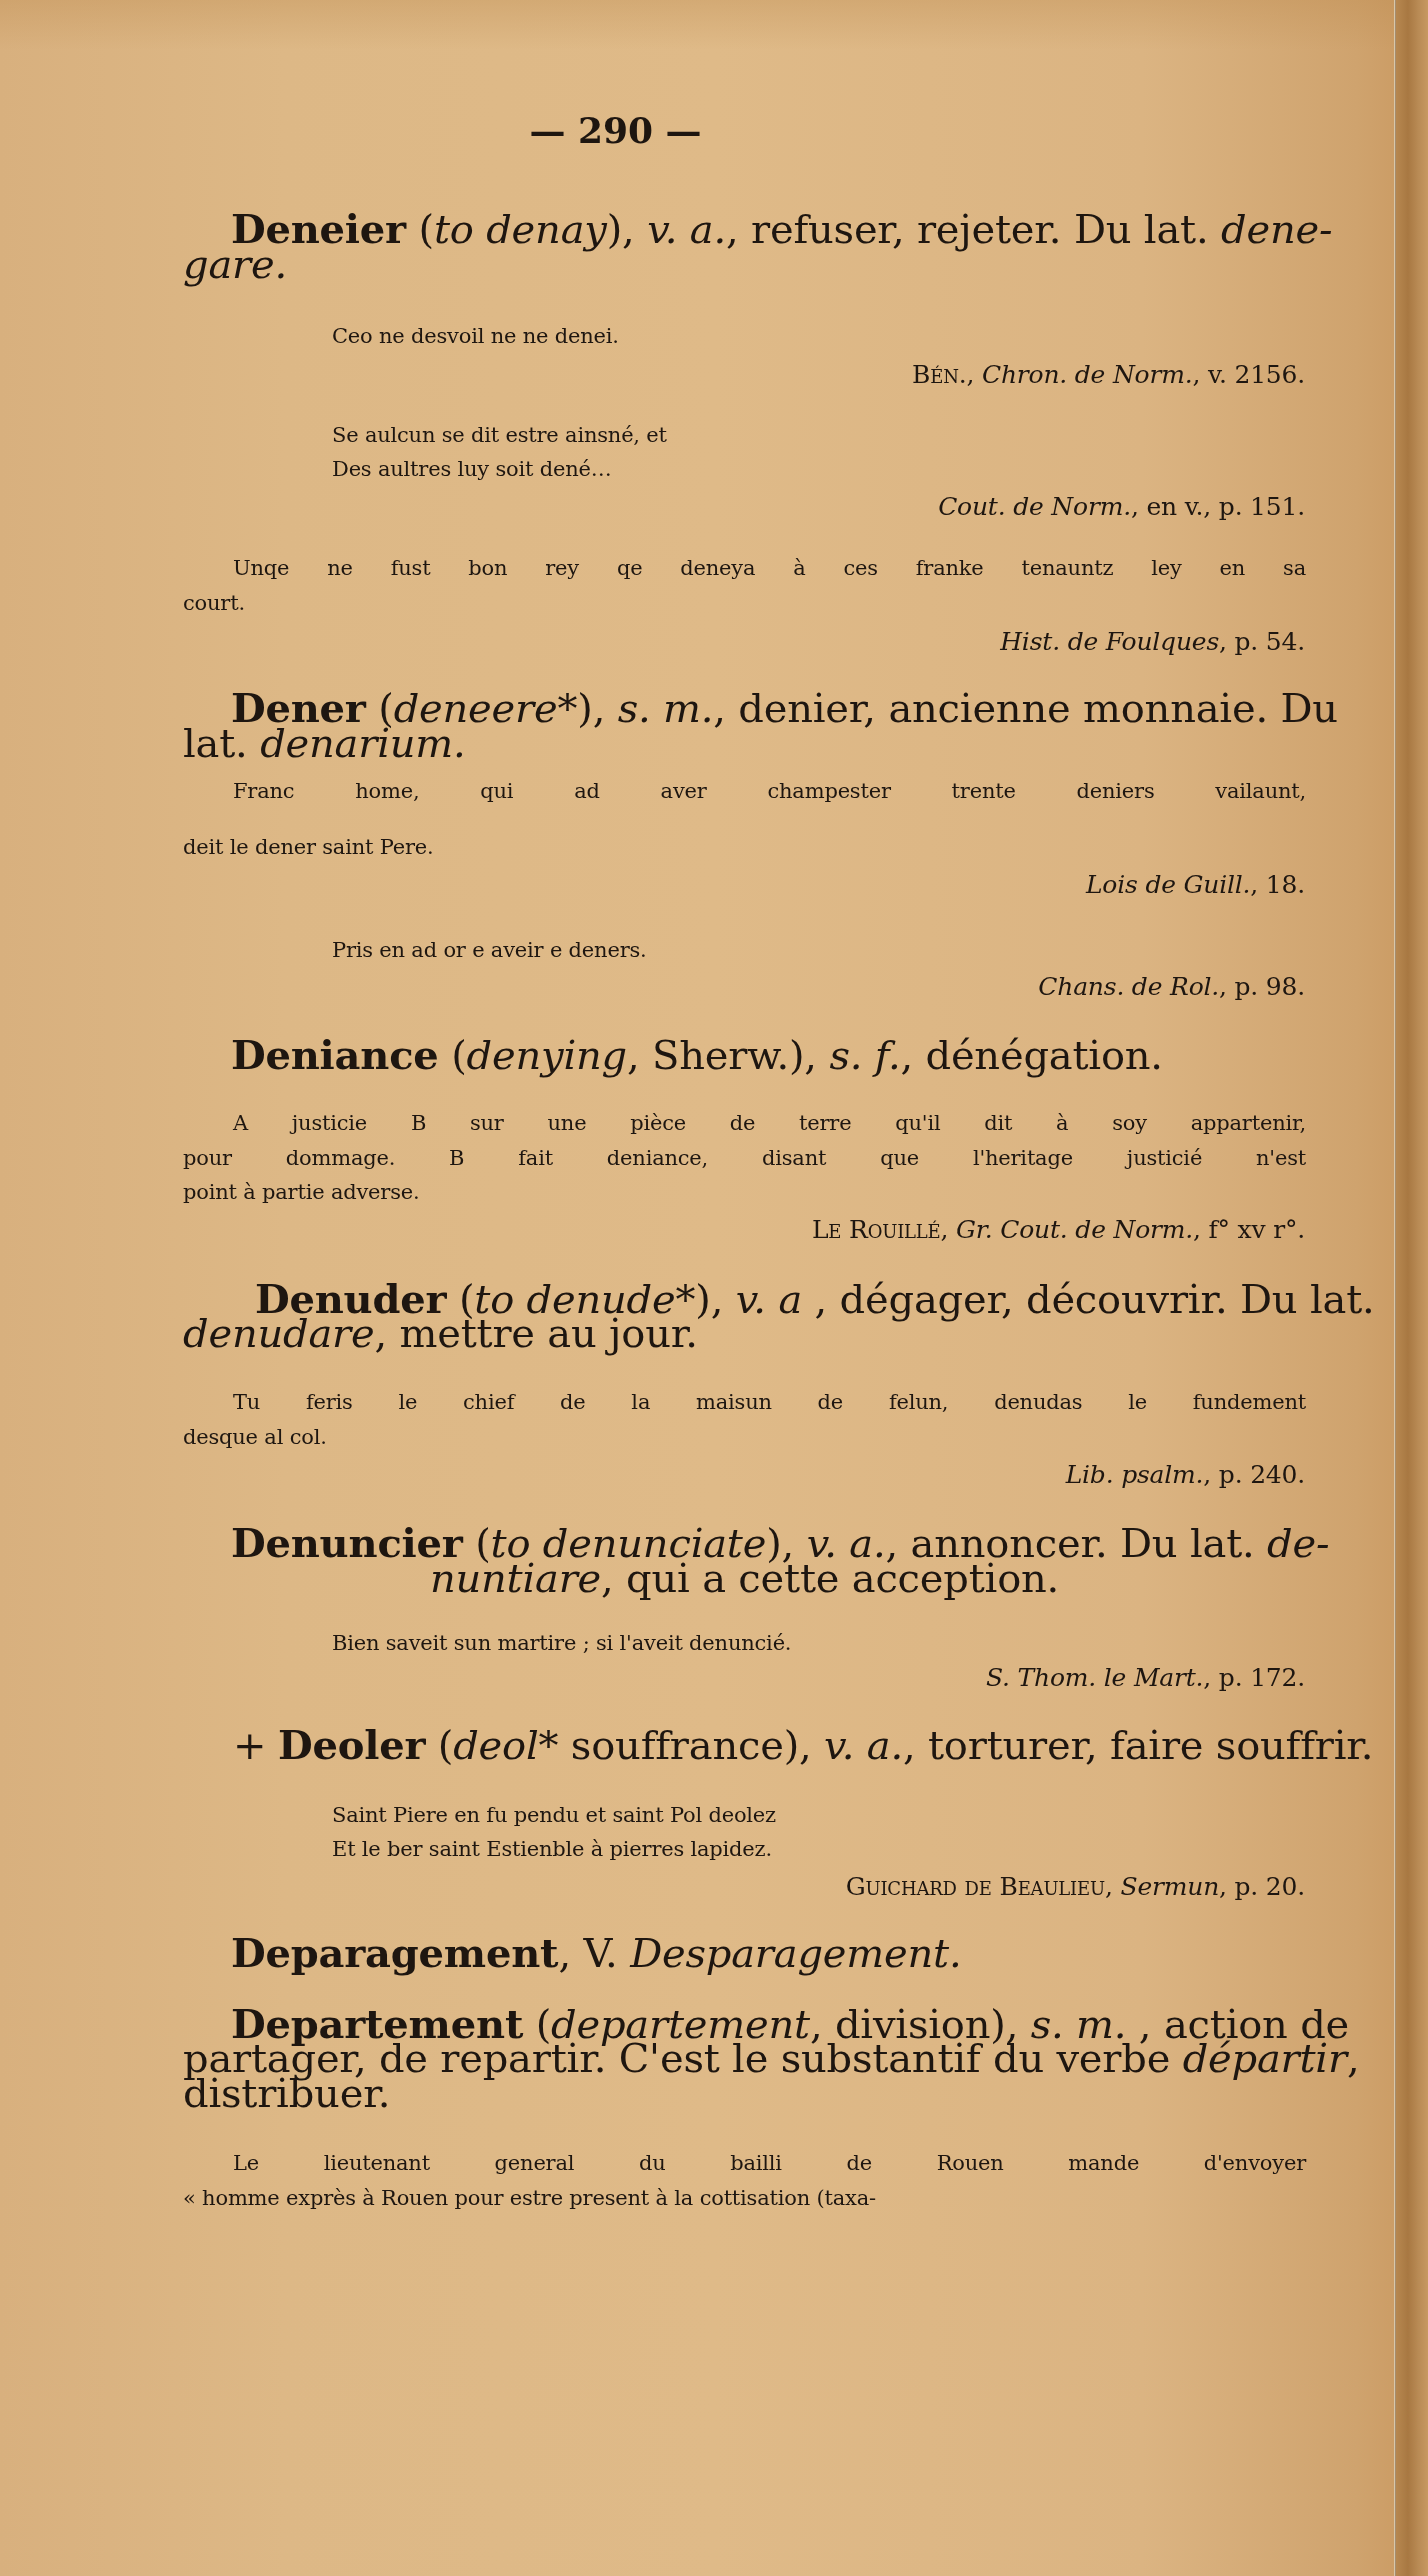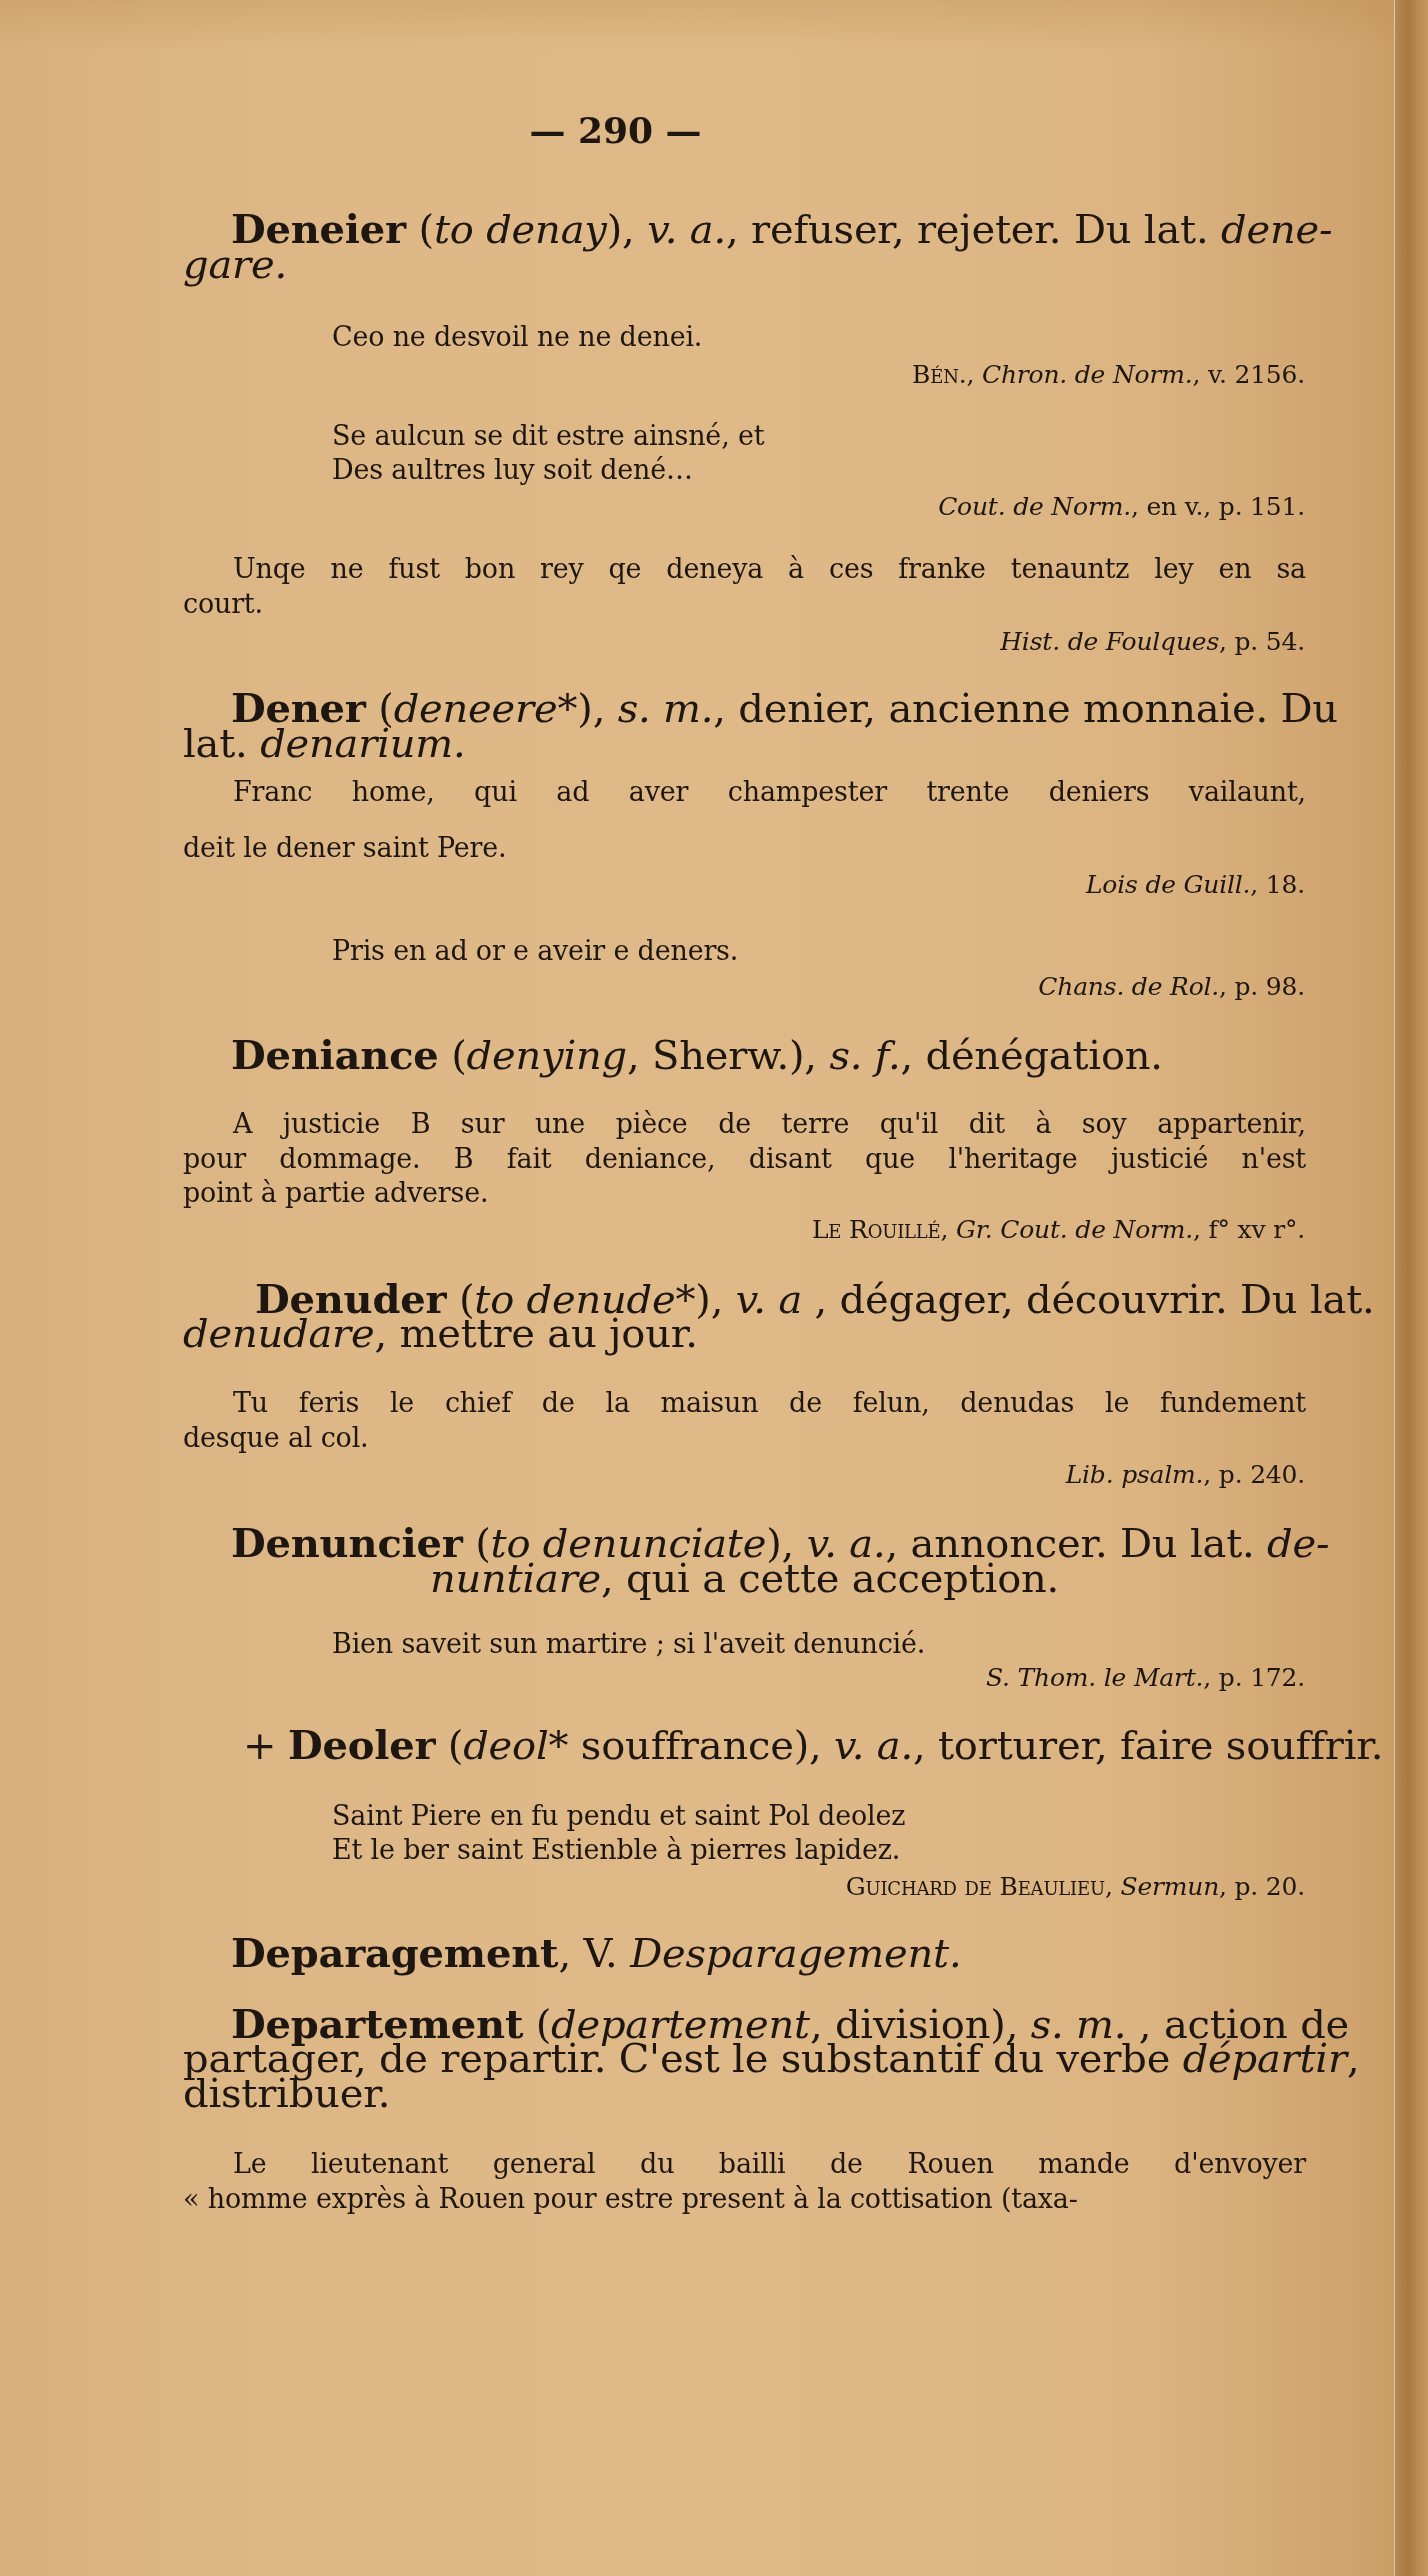--- a/index.html
+++ b/index.html
@@ -36,21 +36,21 @@
     text-align: center; font-size: 36px; font-weight: bold;
     font-family: "DejaVu Serif", serif;
     margin-left: -99px;
   }
   .hw { font-weight: bold; font-family: "DejaVu Serif", serif; }
   .it { font-style: italic; }
   .sc { font-variant: small-caps; }
   .entry { left: 231px; width: 1073px; }
   .cont { left: 183px; width: 1123px; }
   .just { text-align: justify; text-align-last: justify; }
-  .quote { font-size: 27px; }
+  .quote { font-size: 21px; }
   .q-verse { left: 332px; }
   .cite {
     right: 124px;
     text-align: right;
     font-size: 25px;
   }
   .dagger { font-weight: normal; margin-right: 11.6px; }
 </style>
 </head>
 <body>
@@ -132,21 +132,21 @@
 </div>
 <div class="line cont" style="top:1561px;text-align:center;">
   <span class="it">nuntiare</span><span>, qui a cette acception.</span>
 </div>
 
 <div class="line quote q-verse" style="top:1626px;">Bien saveit sun martire ; si l'aveit denuncié.</div>
 <div class="line cite" style="top:1660px;">
   <span class="it">S. Thom. le Mart.</span><span>, p. 172.</span>
 </div>
 
-<div class="line entry" style="top:1727px; left:243px;">
+<div class="line entry" style="top:1727px; left:233px;">
   <span class="dagger">+</span><span class="hw">Deoler</span><span> (</span><span class="it">deol*</span><span> souffrance), </span><span class="it">v. a.</span><span>, torturer, faire souffrir.</span>
 </div>
 
 <div class="line quote q-verse" style="top:1798px;">Saint Piere en fu pendu et saint Pol deolez</div>
 <div class="line quote q-verse" style="top:1832px;">Et le ber saint Estienble à pierres lapidez.</div>
 <div class="line cite" style="top:1869px;">
   <span class="sc">Guichard de Beaulieu</span><span>, </span><span class="it">Sermun</span><span>, p. 20.</span>
 </div>
 
 <div class="line entry" style="top:1935px;">

